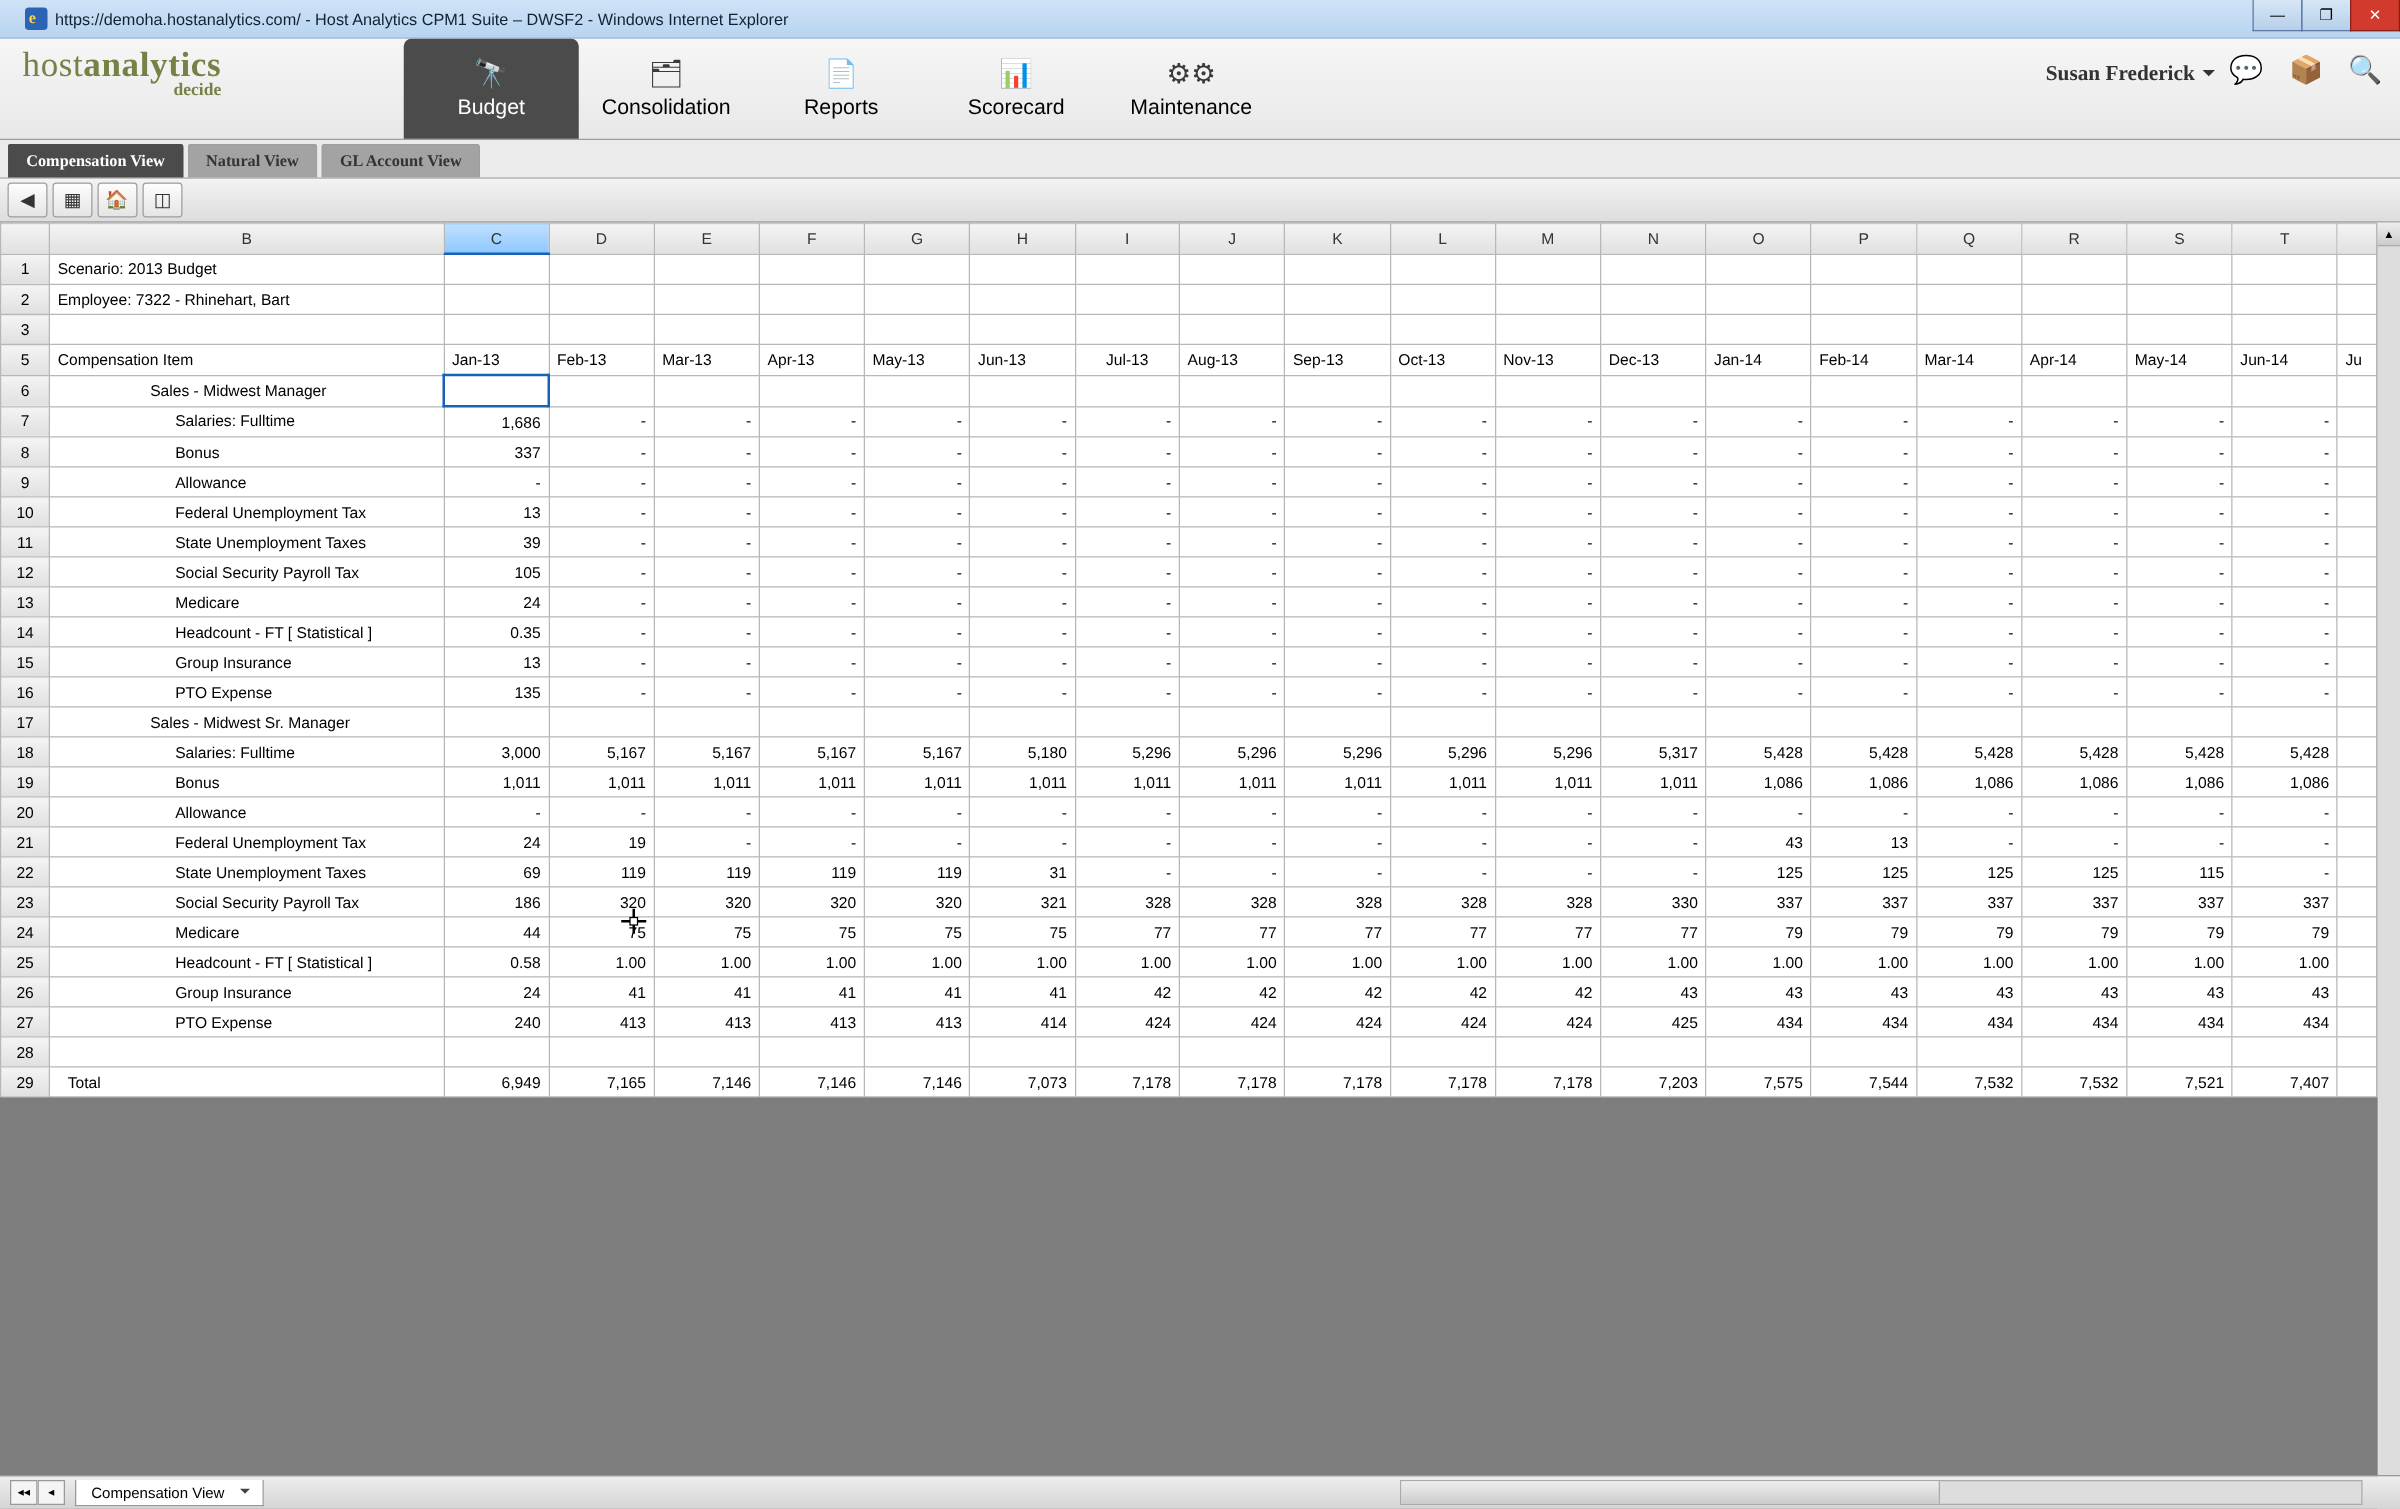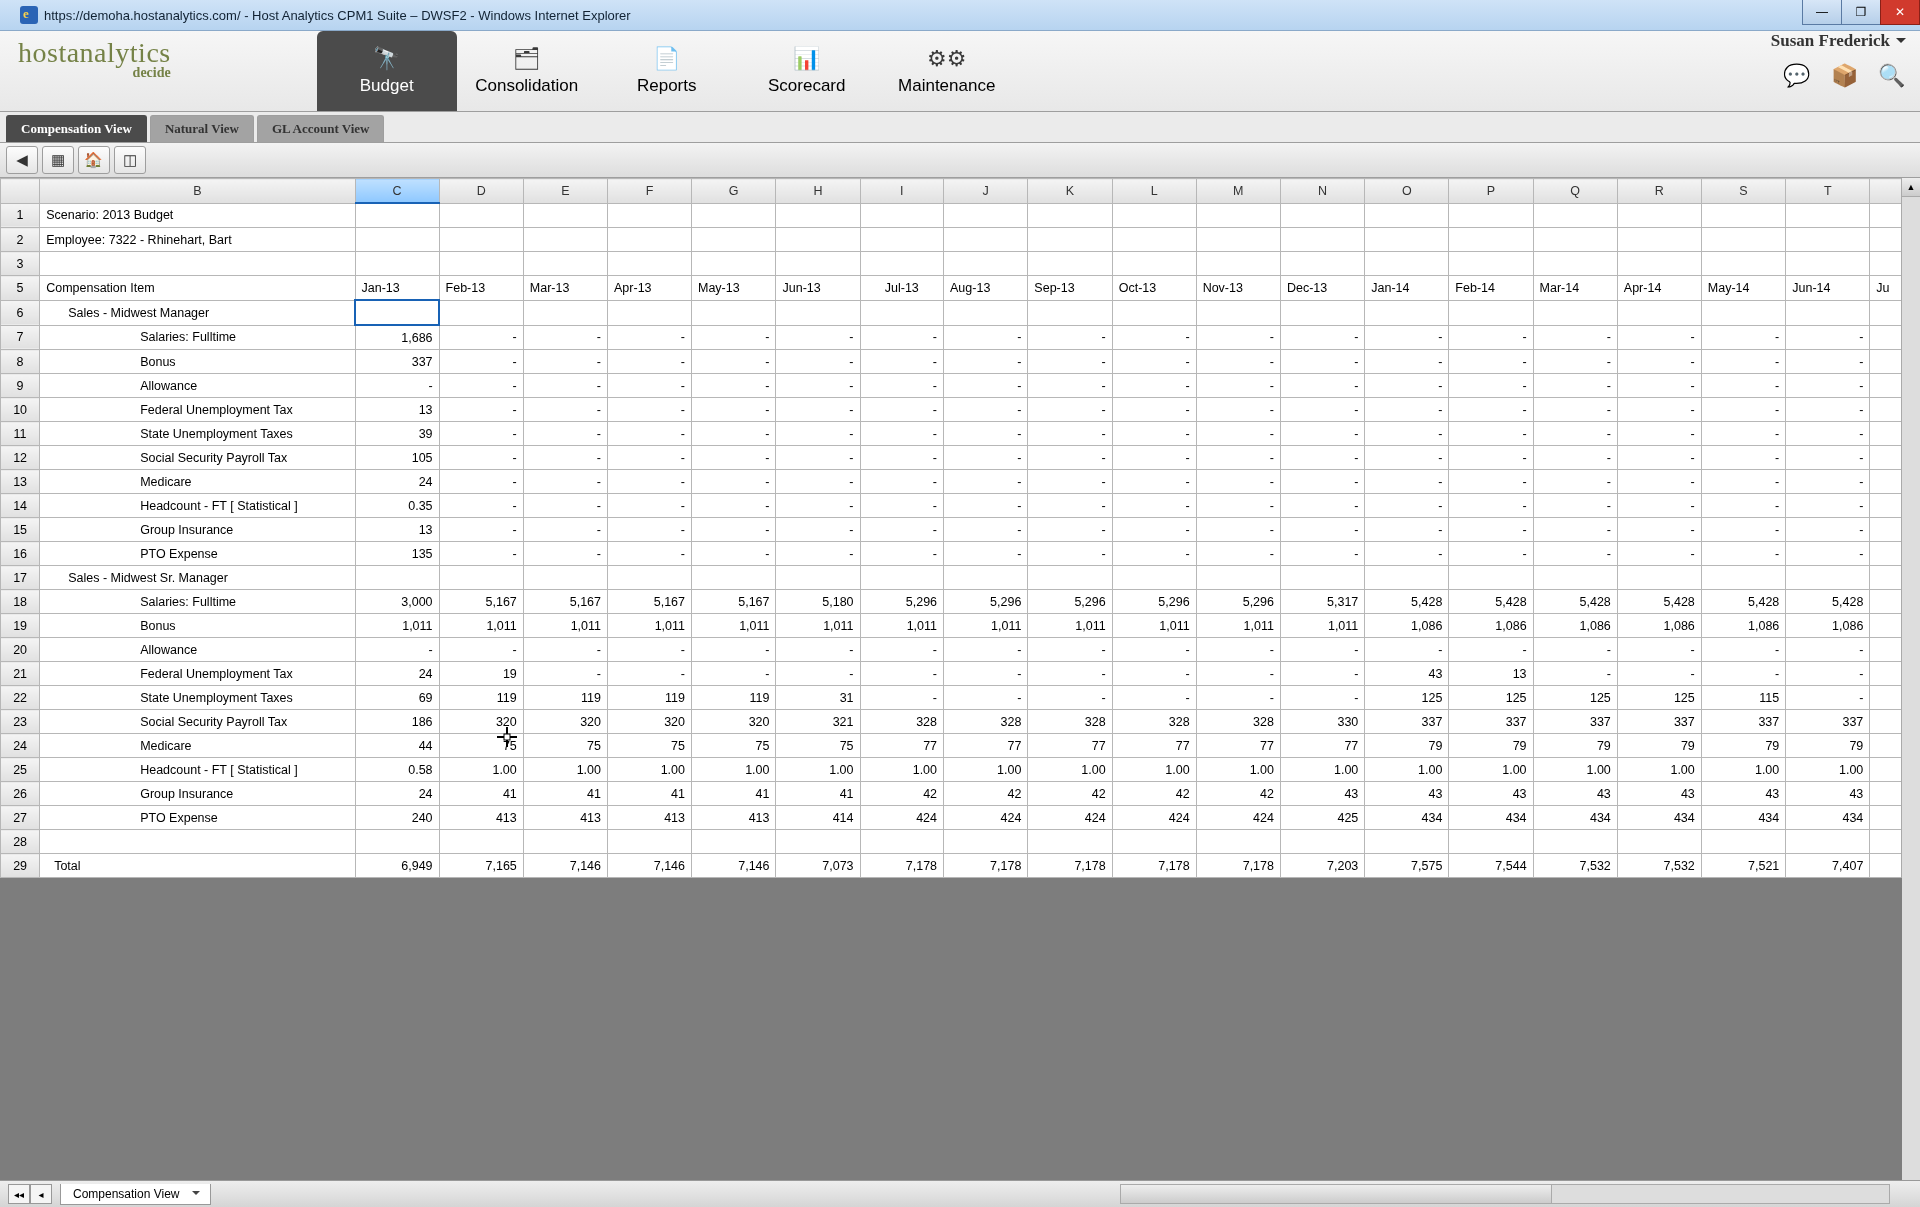--- a/index.html
+++ b/index.html
@@ -9,29 +9,29 @@
 .ie-bar .ie-icon{width:18px;height:18px;background:#2b64b5;border-radius:3px;margin-right:6px;position:relative}
 .ie-bar .ie-icon:after{content:"e";color:#fbd24b;font:bold 13px/18px Georgia,serif;position:absolute;left:3px;top:-1px}
 .ie-bar .addr{font-size:13px;color:#123}
 .ie-ctrls{position:absolute;right:0;top:0;display:flex}
 .ie-btn{width:38px;height:24px;border:1px solid #5a7aa3;border-top:none;display:flex;align-items:center;justify-content:center;background:linear-gradient(#d7e6f7,#b6cfe9);margin-left:-1px}
 .ie-btn.close{background:#d13a2d;color:#fff;border-color:#8a2017}
 
 .ribbon{height:80px;background:linear-gradient(#f6f6f6,#e8e8e8);border-bottom:1px solid #9e9e9e;display:flex;align-items:stretch;position:relative}
 .logo{padding:8px 26px 0 18px;display:flex;flex-direction:column;align-items:flex-start}
 .logo .l1{font:300 28px/28px "Segoe UI","Trebuchet MS";color:#758247;letter-spacing:.5px}
-.logo .l1 b{font-weight:400}
+.logo .l1 b{font-weight:700}
 .logo .l2{font:600 14px "Segoe UI";color:#758247;align-self:flex-end;margin-top:-2px}
 .nav{display:flex;align-items:stretch;margin-left:120px}
 .nav-item{width:140px;display:flex;flex-direction:column;align-items:center;justify-content:center;gap:4px;cursor:pointer;border-radius:6px 6px 0 0}
 .nav-item.active{background:#4b4b4b;color:#fff}
 .nav-item .ni-label{font-size:17px}
 .nav-item .ni-icon{font-size:22px;color:#3a3a3a}
 .nav-item.active .ni-icon{color:#eee}
-.user-area{position:absolute;right:14px;top:0;display:flex;flex-direction:column;align-items:flex-end;gap:12px}
+.user-area{position:absolute;right:14px;top:12px;display:flex;flex-direction:row;align-items:flex-end;gap:12px}
 .user-name{font:600 17px "Segoe UI";color:#333;display:flex;align-items:center;gap:6px}
 .user-name:after{content:"";border:5px solid transparent;border-top-color:#333;margin-top:4px}
 .user-icons{display:flex;gap:20px;font-size:22px;color:#555}
 
 .view-tabs{height:30px;background:#ebebeb;border-bottom:1px solid #9e9e9e;display:flex;align-items:flex-end;padding:0 6px}
 .vtab{padding:5px 14px;border:1px solid #9e9e9e;border-bottom:none;background:#a3a3a3;margin-right:3px;border-radius:3px 3px 0 0;font:600 13px "Segoe UI";color:#333;cursor:pointer}
 .vtab.active{background:#4b4b4b;color:#fff;border-color:#4b4b4b}
 
 .icon-tb{height:34px;background:linear-gradient(#f3f3f3,#ddd);border-bottom:1px solid #9e9e9e;display:flex;align-items:center;padding:0 6px;gap:4px}
 .tb-btn{width:30px;height:26px;border:1px solid #9e9e9e;background:linear-gradient(#fdfdfd,#e5e5e5);border-radius:3px;display:flex;align-items:center;justify-content:center;font-size:15px;color:#333;cursor:pointer}
@@ -41,21 +41,21 @@
 table{border-collapse:collapse;table-layout:fixed}
 td,th{border:1px solid #b7b7b7;height:23px;padding:0 6px;white-space:nowrap;overflow:hidden;font:12.5px Arial;background:#fff}
 th{background:linear-gradient(#f4f4f4,#e0e0e0);font-weight:normal;color:#333;text-align:center}
 th.sel{background:linear-gradient(#bfe0ff,#8ec8ff)}
 .rowhdr{width:28px;text-align:center;background:linear-gradient(#f4f4f4,#e0e0e0)}
 .col-B{width:310px}
 .col-data{width:76px}
 .corner{width:28px}
 td.num{text-align:right}
 td.lbl{text-align:left}
-td.ind1{padding-left:28px}
+td.ind1{padding-left:80px}
 td.ind2{padding-left:100px}
 td.bold{font-weight:normal}
 td.selcell{border:2px solid #1862b5!important}
 td.seltop{border-top:2px solid #1862b5!important}
 .gray-fill{position:absolute;background:#7d7d7d}
 
 .sheet-tabbar{position:absolute;left:0;right:0;bottom:0;height:26px;background:linear-gradient(#eee,#d5d5d5);border-top:1px solid #999;display:flex;align-items:center;padding:0 8px}
 .sheet-tabbar .sh-nav{display:flex;gap:0;margin-right:8px}
 .sheet-tabbar .sh-nav span{width:20px;height:18px;border:1px solid #999;display:flex;align-items:center;justify-content:center;font-size:10px;background:#f5f5f5}
 .sheet-tab{background:#fff;border:1px solid #999;border-top:none;padding:3px 30px 3px 12px;font:12px Arial;position:relative}

